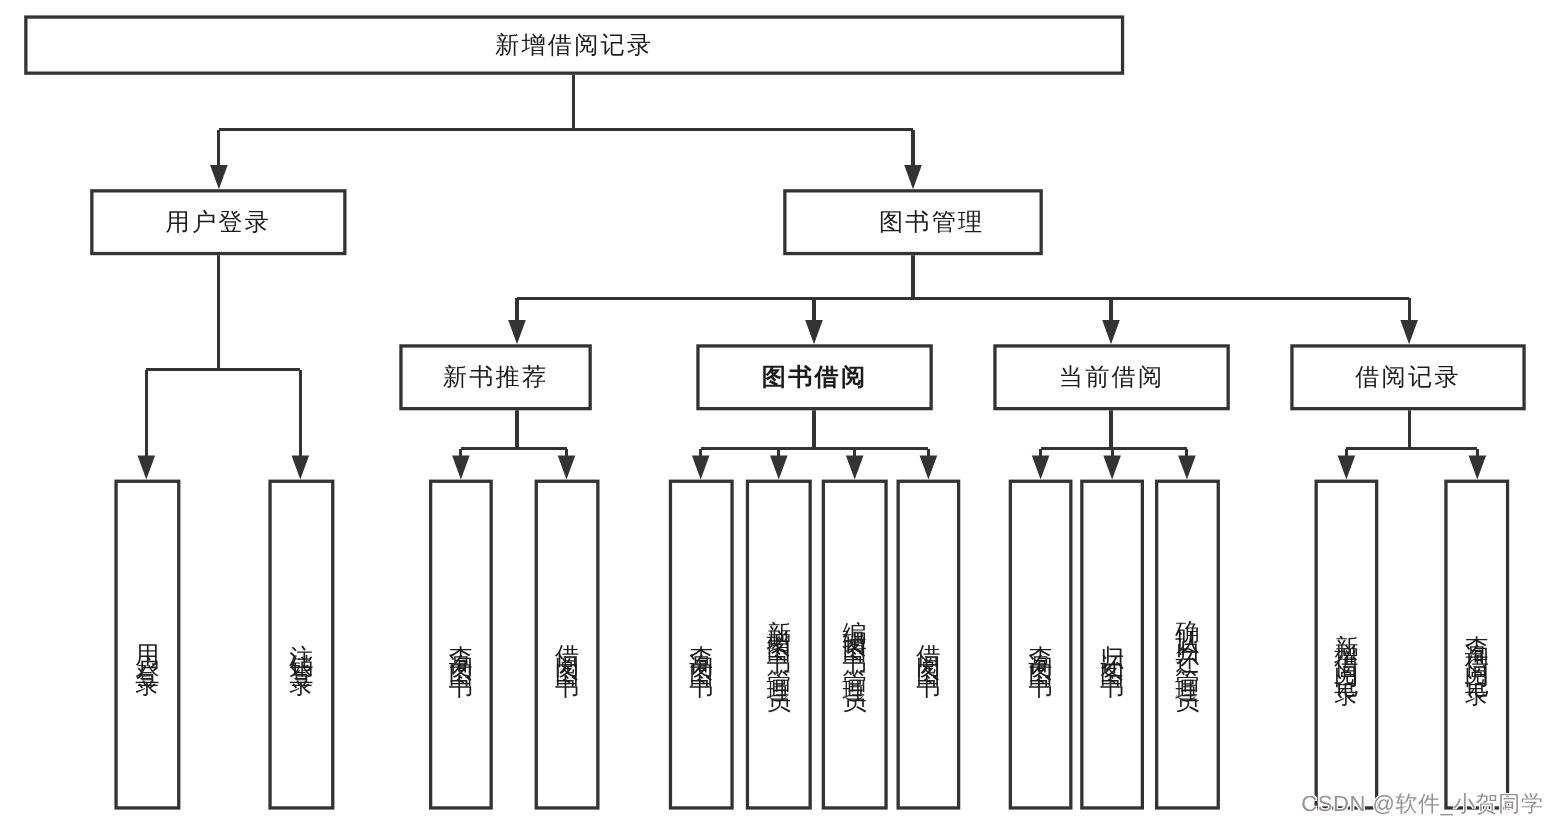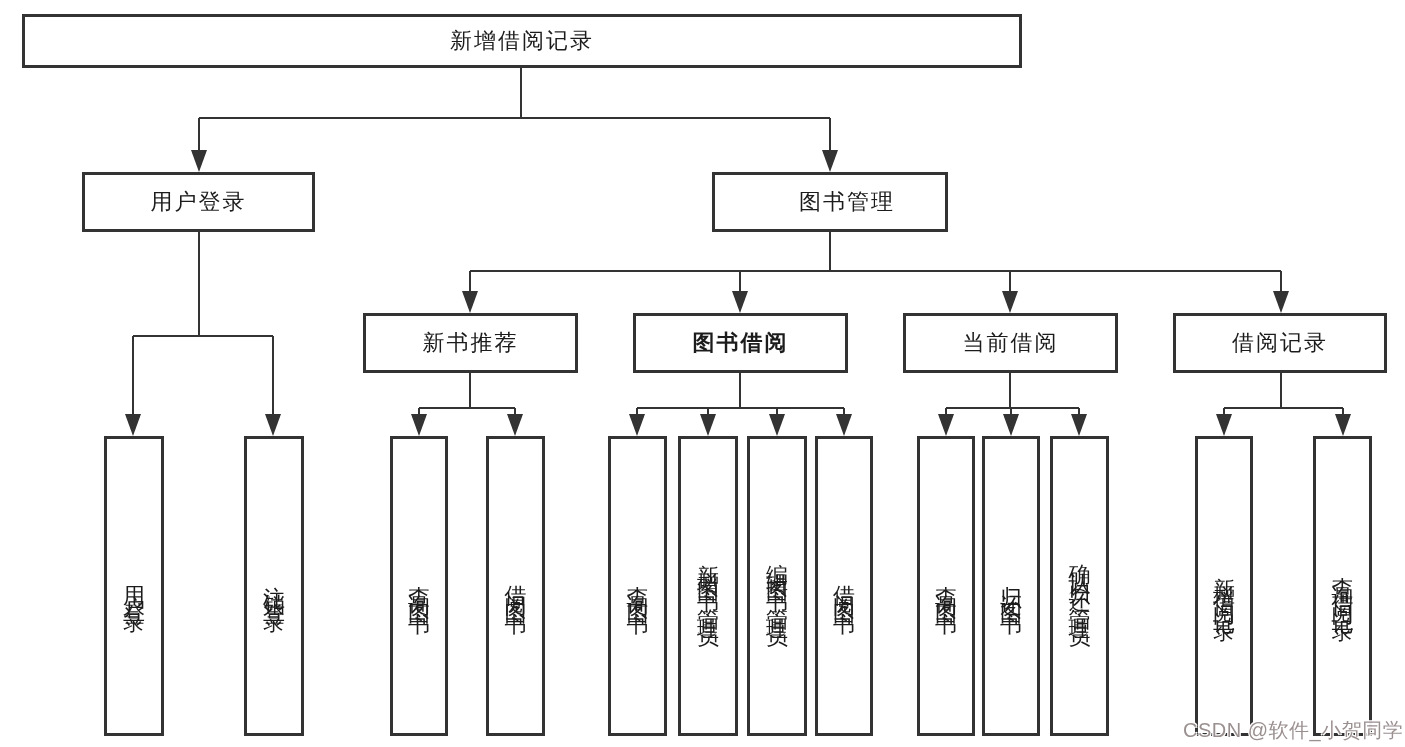--- a/index.html
+++ b/index.html
@@ -101,21 +101,21 @@
     <span>新增借阅记录</span>
   </div>
 
   <div class="node" style="left:82px; top:172px; width:233px; height:60px;">
     <span>用户登录</span>
   </div>
   <div class="node" style="left:712px; top:172px; width:236px; height:60px;padding-left:34px;">
     <span>图书管理</span>
   </div>
 
-  <div class="node" style="left:363px; top:313px; width:215px; height:60px;">
+  <div class="node" style="left:363px; top:313px; width:175px; height:60px;">
     <span>新书推荐</span>
   </div>
   <div class="node" style="left:633px; top:313px; width:215px; height:60px;font-weight:bold;">
     <span>图书借阅</span>
   </div>
   <div class="node" style="left:903px; top:313px; width:215px; height:60px;text-align:right;">
     <span>当前借阅</span>
   </div>
   <div class="node" style="left:1173px; top:313px; width:214px; height:60px;">
     <span>借阅记录</span>

